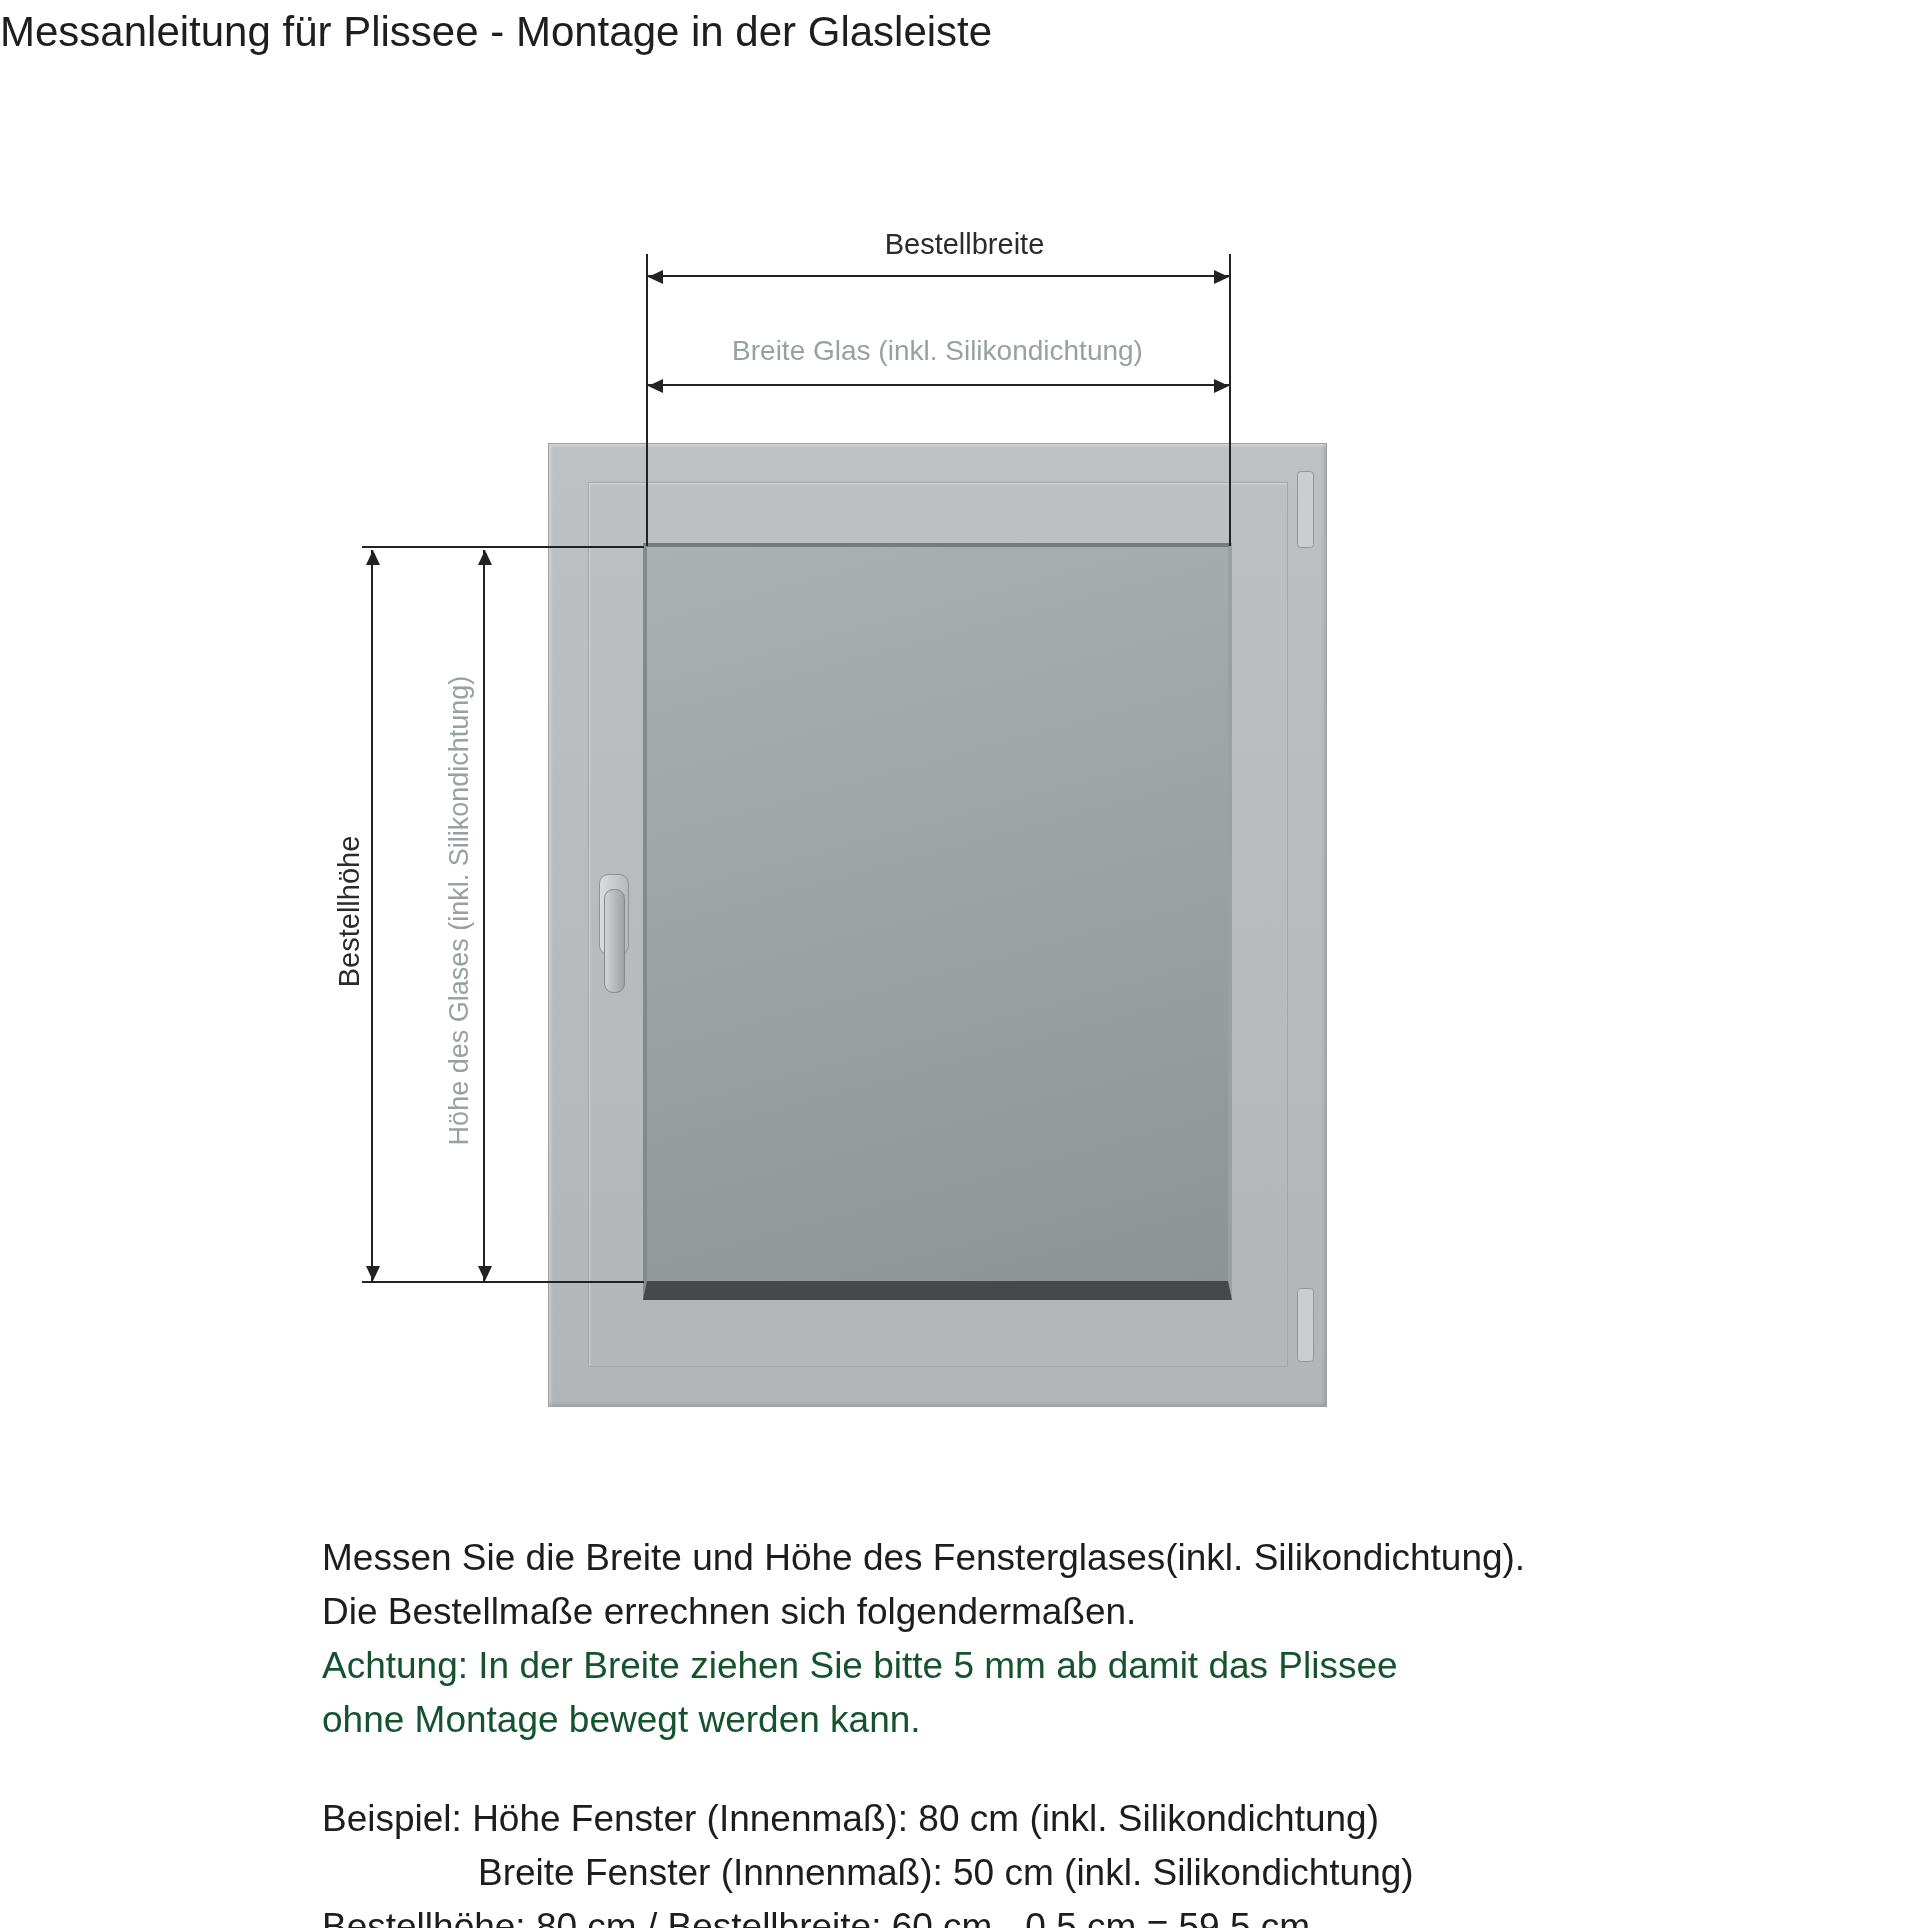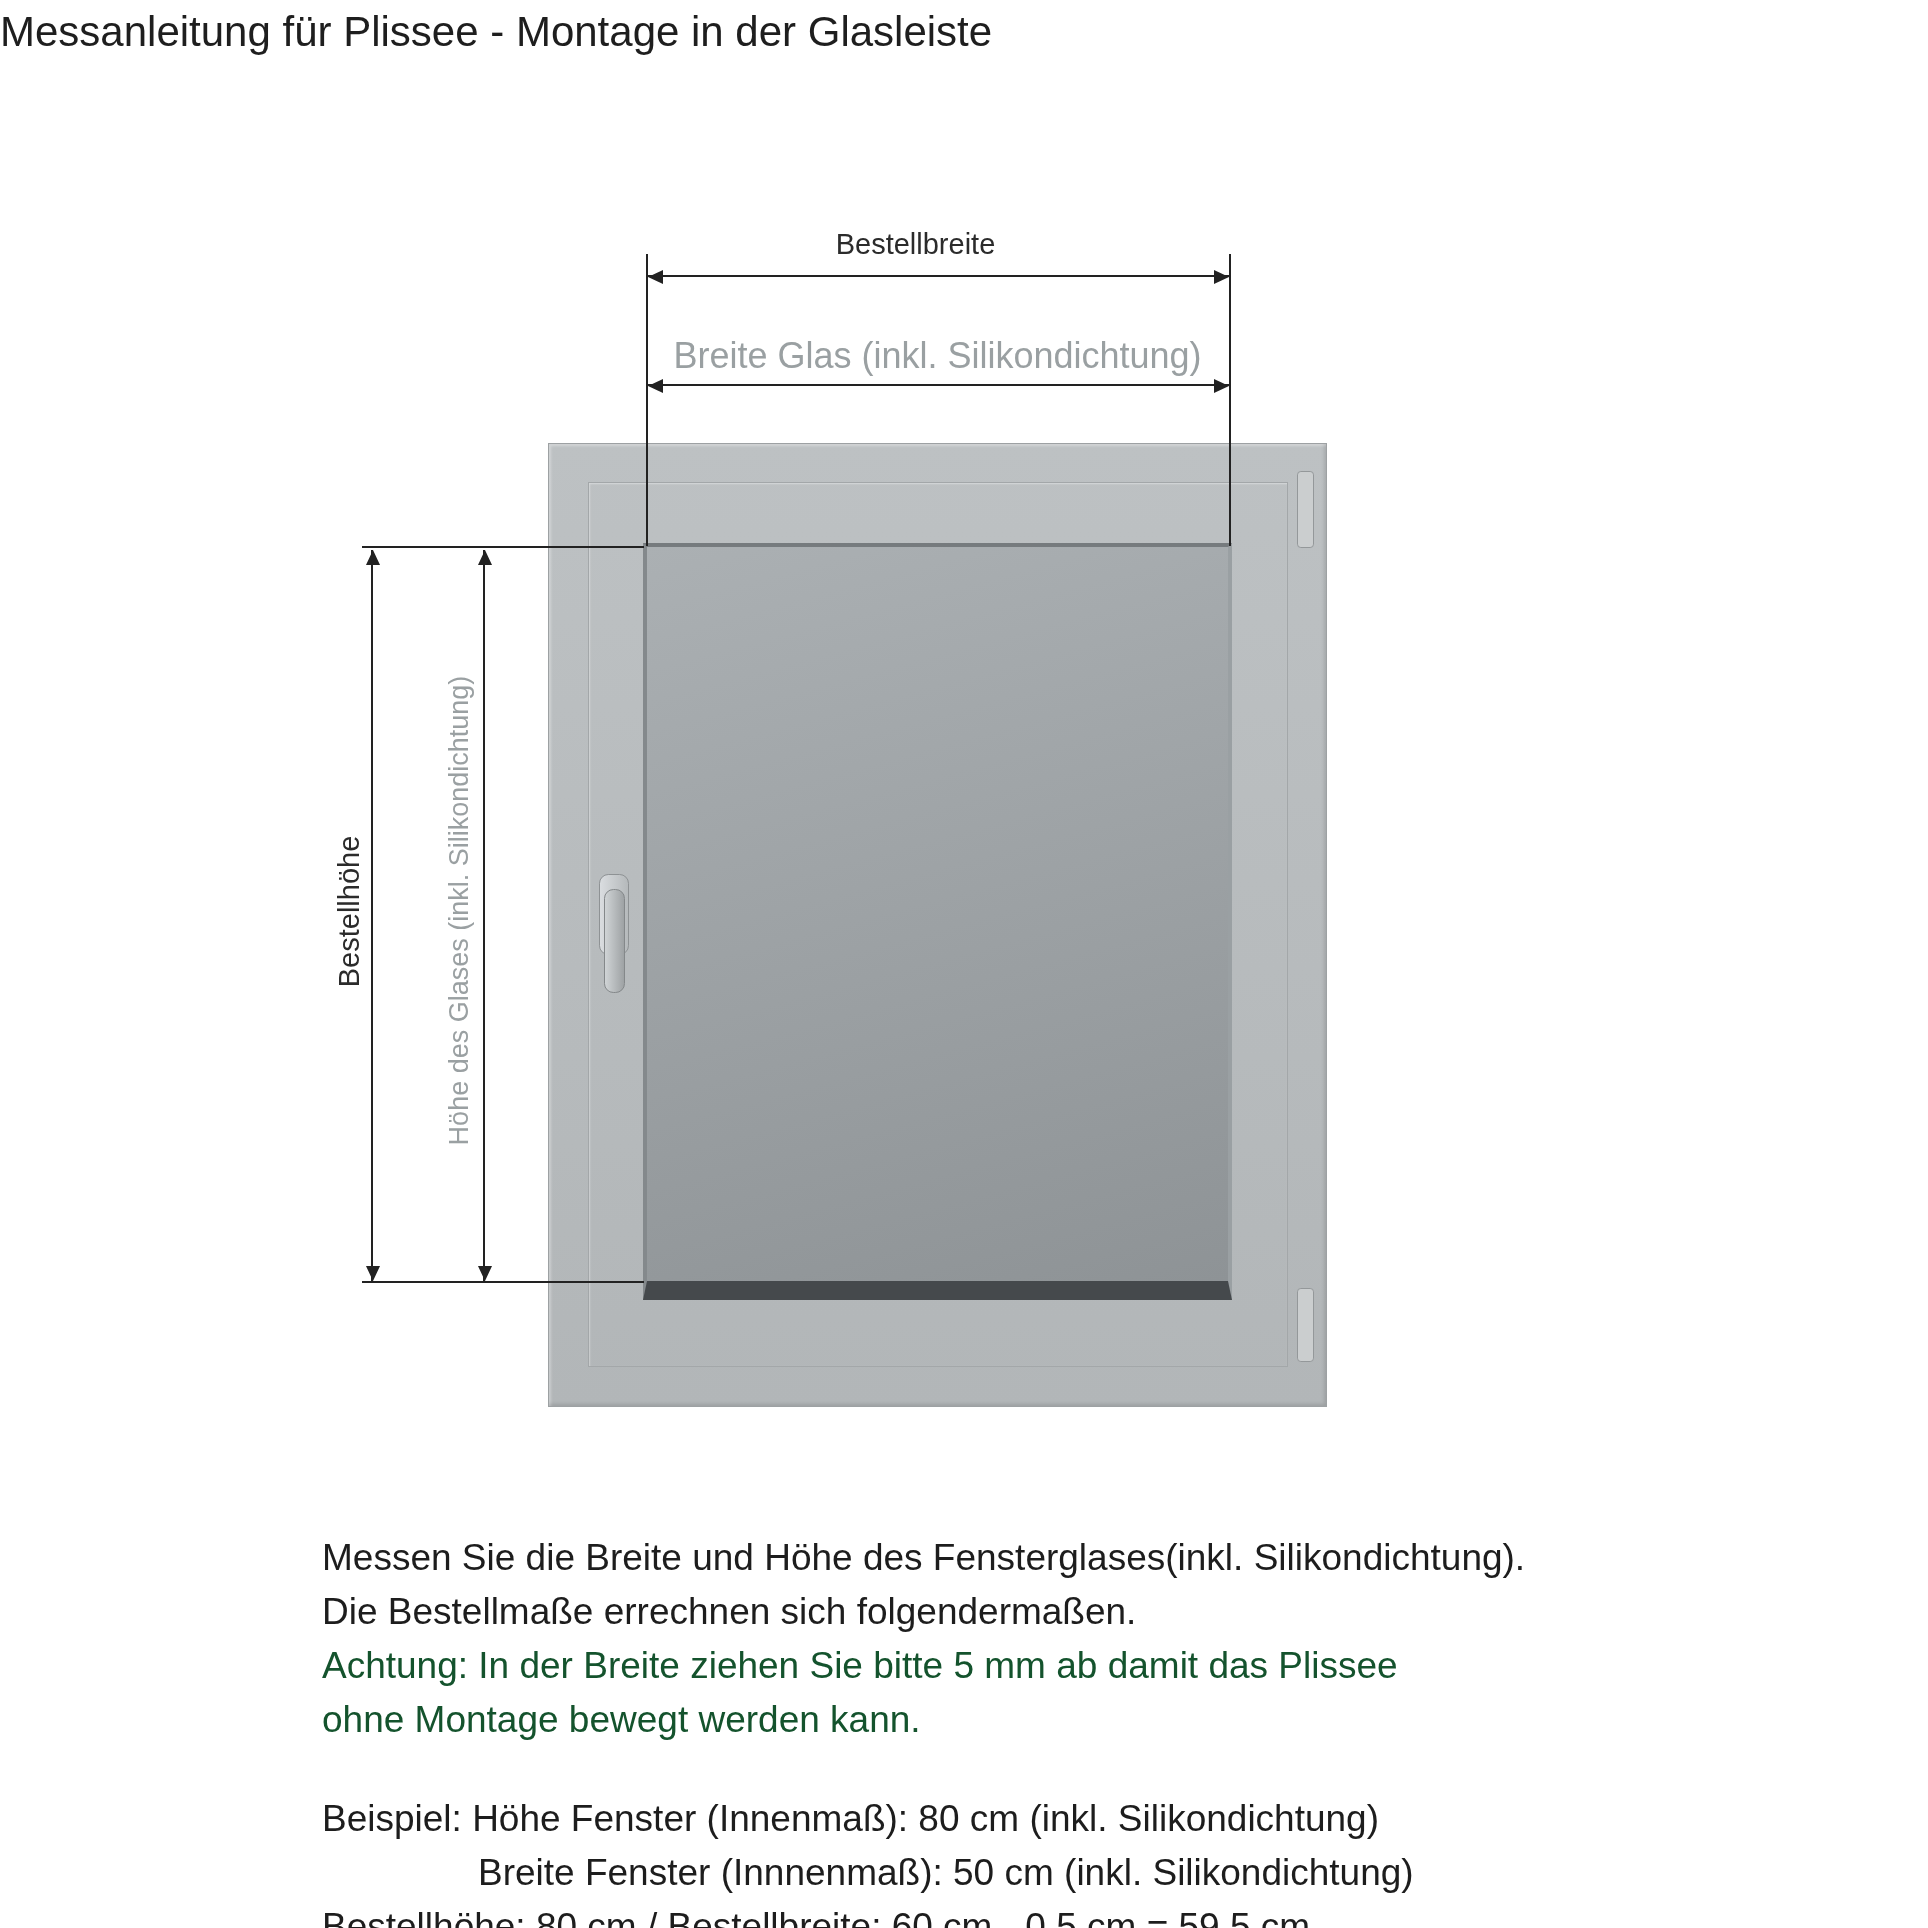--- a/index.html
+++ b/index.html
@@ -65,21 +65,21 @@
     content:"";position:absolute;left:-6.6px;width:0;height:0;
     border-left:7.5px solid transparent;border-right:7.5px solid transparent;
   }
   .v-arrow::before{top:0;border-bottom:15px solid #222;}
   .v-arrow::after{bottom:0;border-top:15px solid #222;}
   .tick-v{position:absolute;width:1.9px;background:#222;}
   .tick-h{position:absolute;height:1.9px;background:#222;}
   
   .dim-label{position:absolute;text-align:center;white-space:nowrap;}
   .dim-dark{color:#2b2b2b;font-size:29px;}
-  .dim-muted{color:#9aa0a2;font-size:36px;}
+  .dim-muted{color:#9aa0a2;font-size:28px;}
   .rot{transform:rotate(-90deg);}
   
   .text-block{
     position:absolute;left:322px;top:1531px;width:1469px;
     font-size:37px;line-height:54px;color:#1d1d1d;
   }
   .warn{color:#14532d;}
   .spacer{height:45px;}
   .indent{padding-left:156px;}
 </style>
@@ -91,21 +91,21 @@
   <div class="title">Messanleitung für Plissee - Montage in der Glasleiste</div>
 
   <div class="window-outer"></div>
   <div class="window-inner"></div>
   <div class="glass"></div>
   <div class="handle-plate"></div>
   <div class="handle-lever"></div>
   <div class="hinge hinge-top"></div>
   <div class="hinge hinge-bottom"></div>
 
-  <div class="dim-label dim-dark" style="left:633px;top:228px;width:565px;">Bestellbreite</div>
+  <div class="dim-label dim-dark" style="left:682px;top:228px;width:565px;">Bestellbreite</div>
   <div class="h-arrow" style="left:648px;top:275px;width:581px;"></div>
 
   <div class="dim-label dim-muted" style="left:655px;top:335px;width:565px;">Breite Glas (inkl. Silikondichtung)</div>
   <div class="h-arrow" style="left:648px;top:384px;width:581px;"></div>
 
   <div class="tick-v" style="left:646px;top:254px;height:292px;"></div>
   <div class="tick-v" style="left:1229px;top:254px;height:292px;"></div>
 
   <div class="dim-label dim-dark rot" style="left:161px;top:895px;width:377px;">Bestellhöhe</div>
   <div class="v-arrow" style="left:371px;top:550px;height:731px;"></div>

